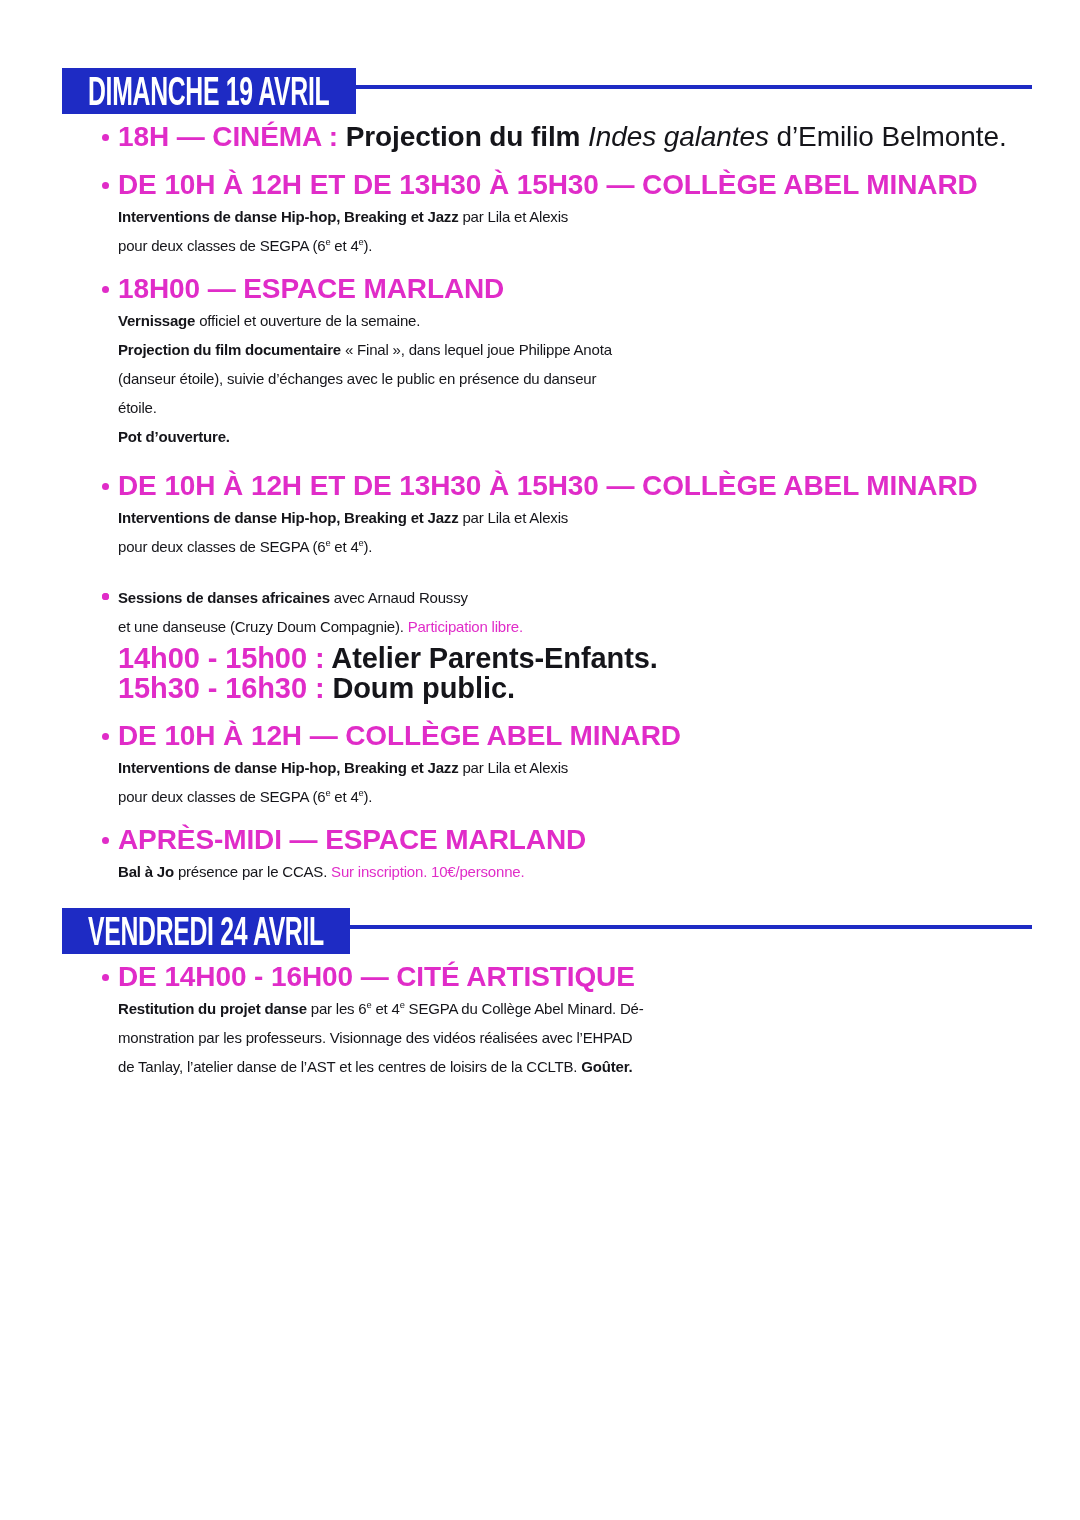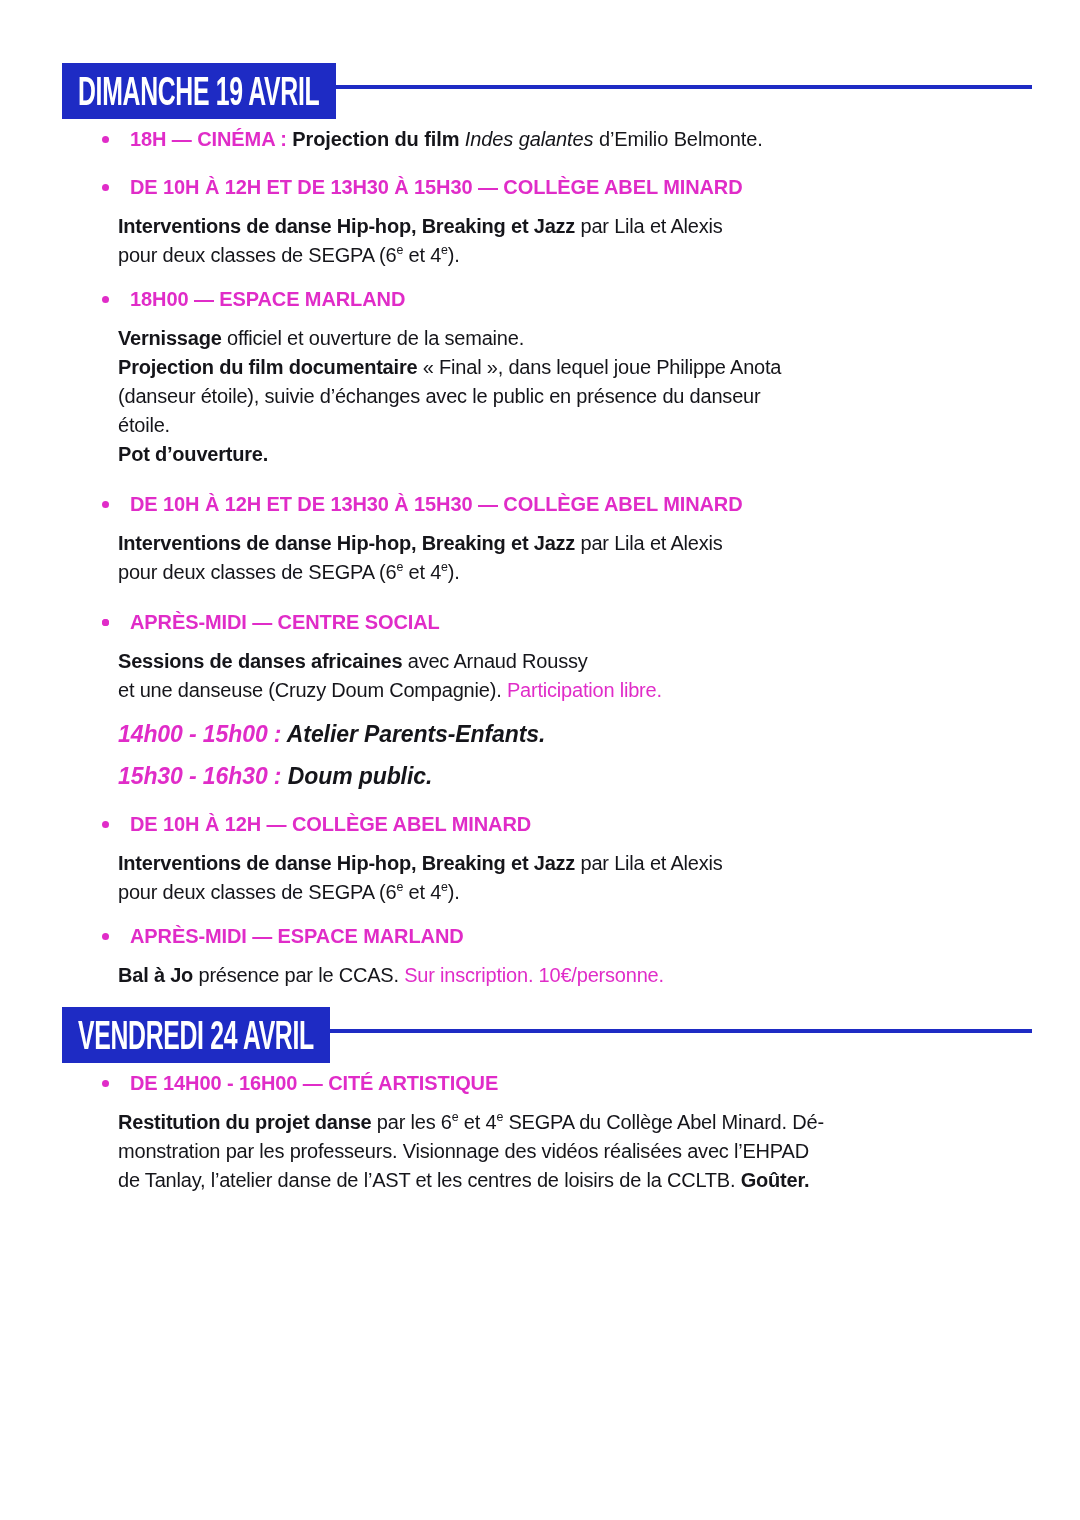--- a/index.html
+++ b/index.html
@@ -10,23 +10,23 @@
     padding:68px 48px 0 62px;
     background:#ffffff;
     font-family:"Liberation Sans",sans-serif;
     color:var(--ink,#15151a);
     overflow:hidden;
   }
   .day{margin-bottom:22px;}
   .day-header{display:flex;align-items:center;height:46px;margin-bottom:10px;}
   .day-box{
     background:var(--blue,#1e2bc4);
-    height:56px;
+    height:46px;
     display:flex;align-items:center;
-    padding:0 16px;
+    padding:0 26px;
     flex:0 0 auto;
   }
   .day-text{
     color:#ffffff;
     font-weight:700;
     font-size:40px;
     line-height:1;
     letter-spacing:-0.5px;
     white-space:nowrap;
     display:inline-block;
@@ -40,23 +40,23 @@
     transform:translateY(-4px);
   }
   .events{margin-left:38px;}
   .event{position:relative;padding-left:18px;}
   .event + .event{margin-top:16px;}
   .bullet{
     position:absolute;left:2px;top:10px;
     width:7px;height:7px;border-radius:50%;
     background:var(--pink,#e02cc8);
   }
-  .heading{font-size:20px;line-height:26px;font-weight:400;margin:12px;letter-spacing:-0.1px;}
-  .body{font-size:20px;line-height:29px;font-weight:400;margin:4px 0 0;letter-spacing:-0.2px;}
-  .sub{font-size:23px;line-height:26px;margin:16px 0 0;letter-spacing:-0.1px;font-style:italic;}
+  .heading{font-size:28px;line-height:26px;font-weight:400;margin:0;letter-spacing:-0.1px;}
+  .body{font-size:15px;line-height:29px;font-weight:400;margin:4px 0 0;letter-spacing:-0.2px;}
+  .sub{font-size:29px;line-height:26px;margin:4px 0 0;letter-spacing:-0.1px;}
   .seg-b{font-weight:700;}
   .seg-i{font-style:italic;}
   .seg-p{color:var(--pink,#e02cc8);}
   sup{font-size:0.62em;line-height:0;}
 </style>
 </head>
 <body>
 
 <div class="page" style="--blue: #1e2bc4; --pink: #e02cc8; --ink: #15151a; background: rgb(255, 255, 255);">
   <div id="days">
@@ -97,21 +97,20 @@
           </div>
         </div>
       </section>
       <section class="day">
         <div class="events">
           <div class="event">
             <span class="bullet"></span>
           </div>
           <div class="event">
             <span class="bullet"></span>
-            <p class="heading"><span class="seg-b seg-p">APRÈS-MIDI — CENTRE SOCIAL</span></p>
             <p class="body"><span class="seg-b ">Sessions de danses africaines</span><span class=""> avec Arnaud Roussy</span><br><span class="">et une danseuse (Cruzy Doum Compagnie). </span><span class="seg-p">Participation libre.</span></p>
             <p class="sub"><span class="seg-b seg-p">14h00 - 15h00 : </span><span class="seg-b ">Atelier Parents-Enfants.</span></p>
             <p class="sub"><span class="seg-b seg-p">15h30 - 16h30 : </span><span class="seg-b ">Doum public.</span></p>
           </div>
         </div>
       </section>
       <section class="day">
         <div class="events">
           <div class="event">
             <span class="bullet"></span>

